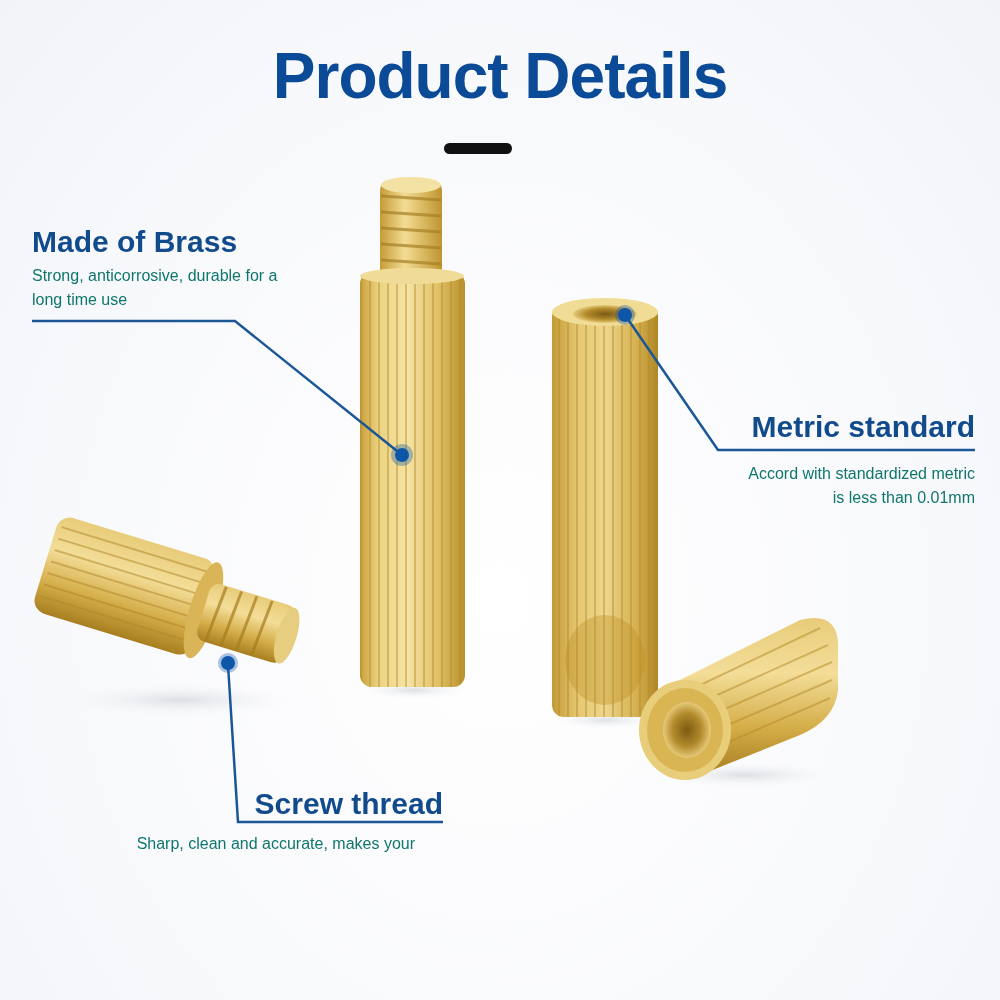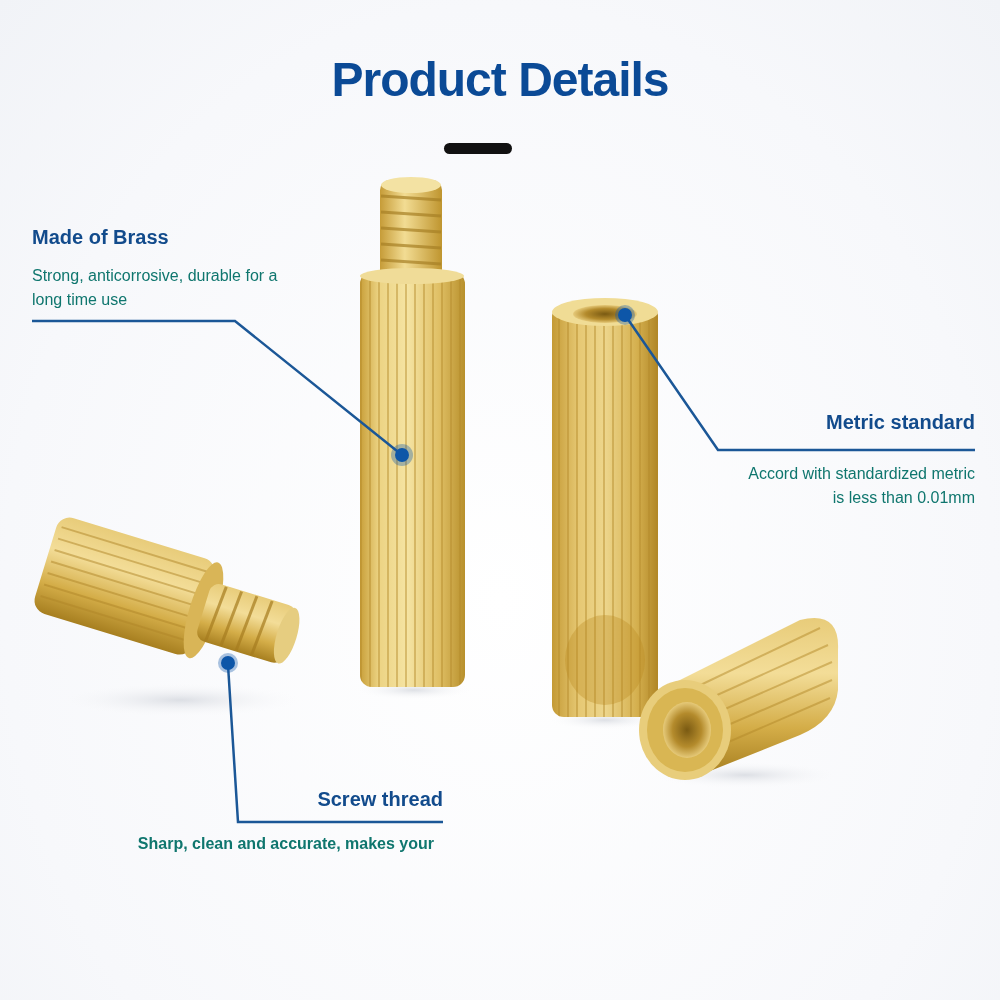--- a/index.html
+++ b/index.html
@@ -6,29 +6,29 @@
   body {
     width:1000px; height:1000px; position:relative; overflow:hidden;
     background:#ffffff;
     font-family:"Liberation Sans", sans-serif;
   }
   .bg-shade {
     position:absolute; left:0; top:0; width:1000px; height:1000px;
     background: radial-gradient(ellipse at 50% 60%, #ffffff 0%, #f7f8fb 70%, #f1f3f7 100%);
   }
   .title {
-    position:absolute; left:0; width:1000px; top:56px; text-align:center;
-    font-size:48px; font-weight:bold; color:#0b4a96; letter-spacing:-1px; line-height:1;
+    position:absolute; left:0; width:1000px; top:44px; text-align:center;
+    font-size:64px; font-weight:bold; color:#0b4a96; letter-spacing:-1px; line-height:1;
   }
   .title-bar {
     position:absolute; left:444px; top:143px; width:68px; height:11px;
     background:#111; border-radius:6px;
   }
   .callout-title {
-    position:absolute; font-weight:bold; color:#124b8c; font-size:20px; line-height:1; white-space:nowrap;
+    position:absolute; font-weight:bold; color:#124b8c; font-size:30px; line-height:1; white-space:nowrap;
   }
   .callout-text {
     position:absolute; color:#0f766e; font-size:16px; line-height:24px;
   }
   svg.overlay { position:absolute; left:0; top:0; }
 </style>
 </head>
 <body>
 
 <div class="bg-shade"></div>
@@ -166,15 +166,15 @@
   <div>long time use</div>
 </div>
 
 <div class="callout-title" style="right:25px; top:412px;">Metric standard</div>
 <div class="callout-text" style="right:25px; top:462px; text-align:right; width:300px;">
   <div>Accord with standardized metric</div>
   <div>is less than 0.01mm</div>
 </div>
 
 <div class="callout-title" style="right:557px; top:789px;">Screw thread</div>
-<div class="callout-text" style="right:566px; top:832px; text-align:right; width:360px;font-weight:bold;">
+<div class="callout-text" style="right:585px; top:832px; text-align:right; width:360px;">
   <div>Sharp, clean and accurate, makes your</div>
 </div>
 
 </body></html>

